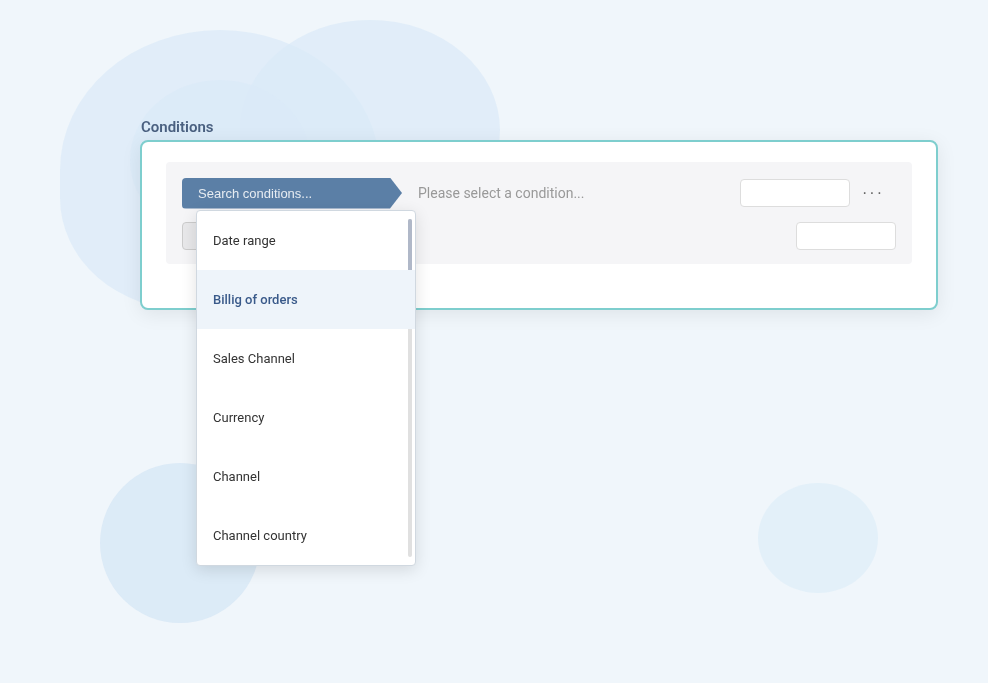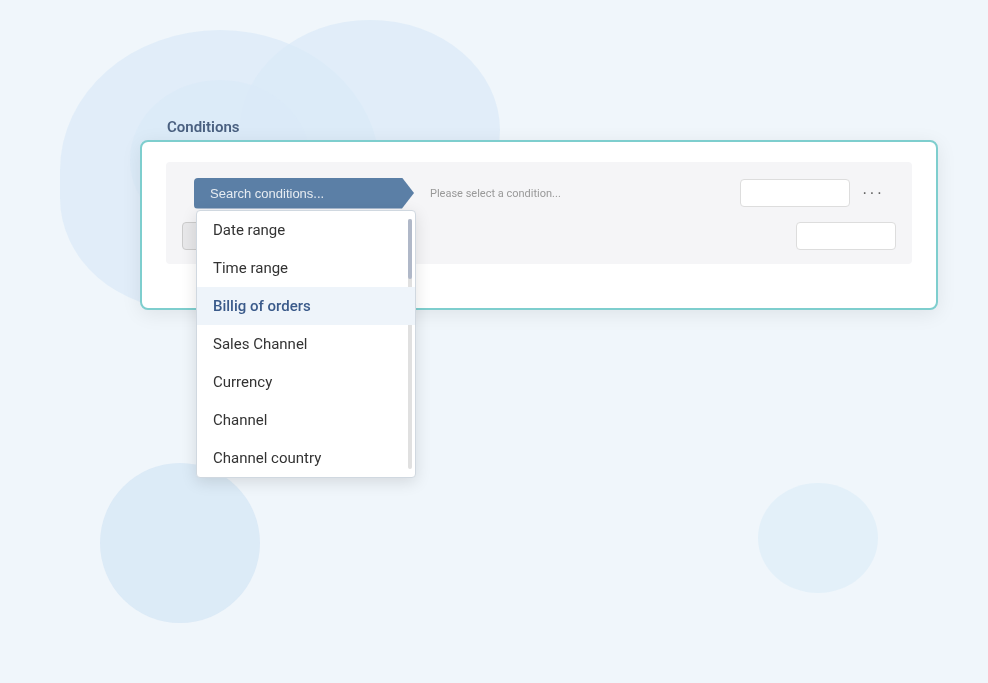--- a/index.html
+++ b/index.html
@@ -60,21 +60,21 @@
       border-radius: 8px;
       border: 2px solid #7ecece;
       padding: 20px 24px 30px;
       box-shadow: 0 4px 20px rgba(0,0,0,0.08);
     }
 
     
     .conditions-label {
       position: absolute;
       top: 118px;
-      left: 167px;
+      left: 141px;
       font-size: 15px;
       font-weight: 600;
       color: #4a6080;
     }
 
     
     .inner-content {
       background: #f5f5f7;
       border-radius: 4px;
       padding: 14px 16px;
@@ -93,33 +93,32 @@
       background: #5b7fa6;
       color: white;
       padding: 8px 16px;
       border-radius: 4px 0 0 4px;
       font-size: 13px;
       width: 220px;
       border: none;
       outline: none;
       clip-path: polygon(0 0, calc(100% - 12px) 0, 100% 50%, calc(100% - 12px) 100%, 0 100%);
       position: relative;
-      margin-left: 12px;
     }
 
     .search-box::placeholder {
       color: rgba(255,255,255,0.85);
     }
 
     .condition-select-placeholder {
       flex: 1;
       padding: 8px 16px;
       background: #f5f5f7;
       color: #999;
-      font-size: 11px;
+      font-size: 14px;
       border: none;
       outline: none;
     }
 
     .dots-btn {
       background: #f5f5f7;
       border: none;
       padding: 8px 12px;
       color: #666;
       font-size: 16px;
@@ -161,22 +160,22 @@
       width: 220px;
       background: white;
       border: 1px solid #d0d8e0;
       border-radius: 4px;
       box-shadow: 0 4px 16px rgba(0,0,0,0.12);
       z-index: 100;
       overflow: hidden;
     }
 
     .dropdown-item {
-      padding: 10px 16px;
-      font-size: 15px;
+      padding: 22px 16px;
+      font-size: 13px;
       color: #333;
       cursor: pointer;
       position: relative;
     }
 
     .dropdown-item.highlighted {
       background: #eef4fa;
       color: #3a5a8a;
       font-weight: 500;
     }
@@ -241,19 +240,18 @@
   </div>
 
 </div>
 
 <div class="dropdown">
   <div class="dropdown-scroll-track">
     <div class="dropdown-scroll-thumb"></div>
   </div>
 
   <div class="dropdown-item">Date range</div>
-  <div class="dropdown-item">Time range</div>
   <div class="dropdown-item highlighted">Billig of orders</div>
   <div class="dropdown-item">Sales Channel</div>
   <div class="dropdown-item">Currency</div>
   <div class="dropdown-item">Channel</div>
   <div class="dropdown-item">Channel country</div>
 </div>
 
 </body></html>

